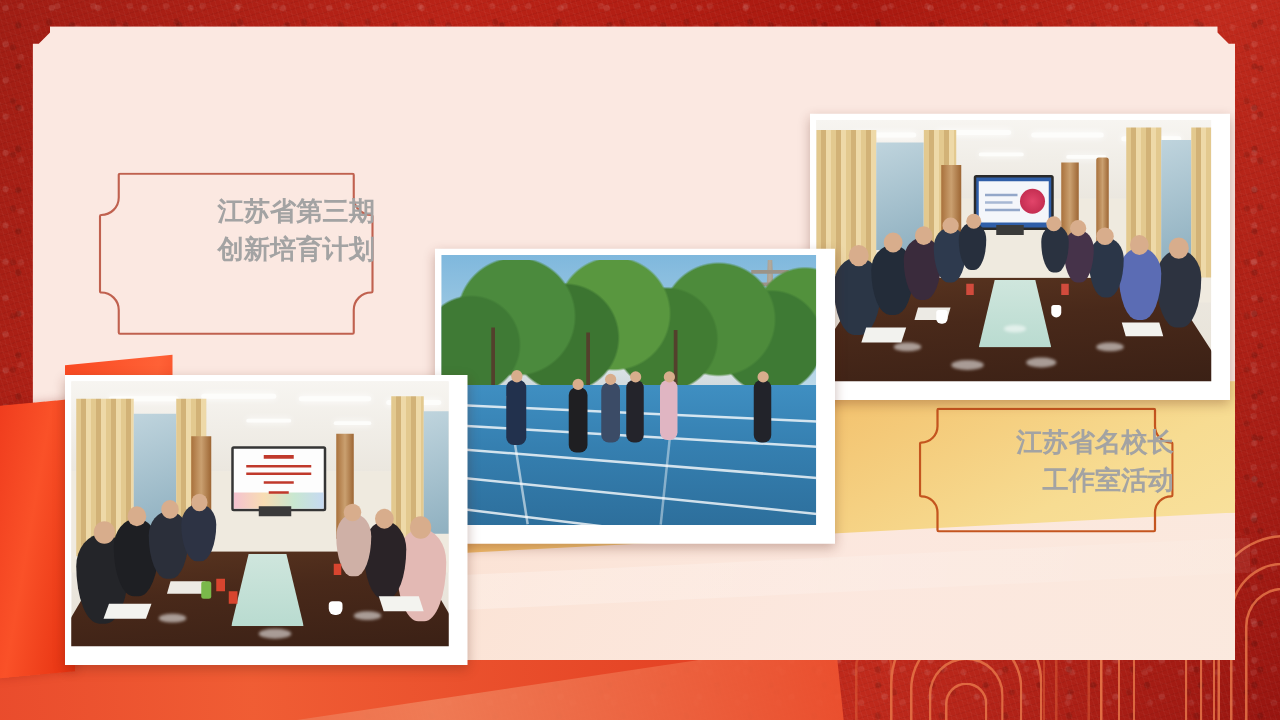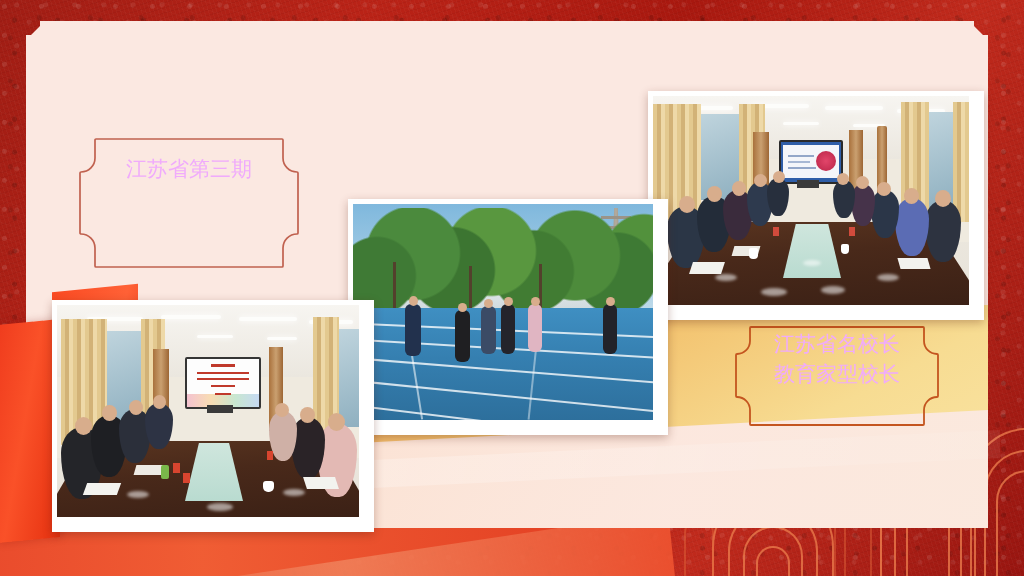--- a/index.html
+++ b/index.html
@@ -110,23 +110,24 @@
     font-size:29px;font-weight:bold;color:#b3291f;letter-spacing:3px;
     white-space:nowrap;
     font-family:"DejaVu Sans","Liberation Sans",sans-serif;
   }
   .orn{display:block;}
 
   
   .tbox{position:absolute;}
   .tbox .tbox-txt{
     position:relative;z-index:2;
-    text-align:center;color:#f0abfc;line-height:1.42;
+    text-align:right;color:#a3a3a3;line-height:1.42;
     font-family:"DejaVu Sans","Liberation Sans",sans-serif;
     white-space:nowrap;
+    font-weight:bold;
   }
   .tbox-line{display:block;}
 
   
   .photo{
     position:absolute;background:#fff;
     box-shadow:0 3px 9px rgba(90,30,15,.30);
     overflow:hidden;
   }
   .photo .inner{position:absolute;overflow:hidden;}
@@ -205,33 +206,34 @@
 
   <div class="tbox" style="left:78px;top:138px;width:222px;height:130px;">
     <svg width="222" height="130" viewBox="0 0 222 130" style="position:absolute;left:0;top:0;">
       <path d="M18 1 H204 a1 1 0 0 1 1 1 V20 a14 14 0 0 0 14 14 a1 1 0 0 1 1 1 V95
                a1 1 0 0 1 -1 1 a14 14 0 0 0 -14 14 V128 a1 1 0 0 1 -1 1 H18
                a1 1 0 0 1 -1 -1 V110 a14 14 0 0 0 -14 -14 a1 1 0 0 1 -1 -1 V35
                a1 1 0 0 1 1 -1 a14 14 0 0 0 14 -14 V2 a1 1 0 0 1 1 -1 Z" fill="none" stroke="#c0614f" stroke-width="1.7"></path>
     </svg>
     <div class="tbox-txt" style="padding-top:17px;font-size:21px;">
       <span class="tbox-line">江苏省第三期</span>
+      <span class="tbox-line">创新培育计划</span>
     </div>
   </div>
 
   <div class="tbox" style="left:735px;top:326px;width:204px;height:100px;">
     <svg width="204" height="100" viewBox="0 0 204 100" style="position:absolute;left:0;top:0;">
       <path d="M16 1 H188 a1 1 0 0 1 1 1 V15 a13 13 0 0 0 13 13 a1 1 0 0 1 1 1 V70
                a1 1 0 0 1 -1 1 a13 13 0 0 0 -13 13 V98 a1 1 0 0 1 -1 1 H16
                a1 1 0 0 1 -1 -1 V84 a13 13 0 0 0 -13 -13 a1 1 0 0 1 -1 -1 V29
                a1 1 0 0 1 1 -1 a13 13 0 0 0 13 -13 V2 a1 1 0 0 1 1 -1 Z" fill="none" stroke="#c4551f" stroke-width="1.8"></path>
     </svg>
-    <div class="tbox-txt" style="padding-top:4px;font-size:21px;">
+    <div class="tbox-txt" style="padding-top:14px;font-size:21px;">
       <span class="tbox-line">江苏省名校长</span>
-      <span class="tbox-line">教育家型校长</span>
+      <span class="tbox-line">工作室活动</span>
     </div>
   </div>
 
   <div class="photo" style="left:648px;top:91px;width:326px;height:219px;padding:5px;">
     <div class="inner" style="left:5px;top:5px;width:316px;height:209px;">
       <div class="room-bg"></div>
       <div class="ceiling"></div>
       <div class="ceil-light" style="left:28px;top:10px;width:52px;height:4px;"></div>
       <div class="ceil-light" style="left:96px;top:8px;width:60px;height:4px;"></div>
       <div class="ceil-light" style="left:172px;top:10px;width:58px;height:4px;"></div>

